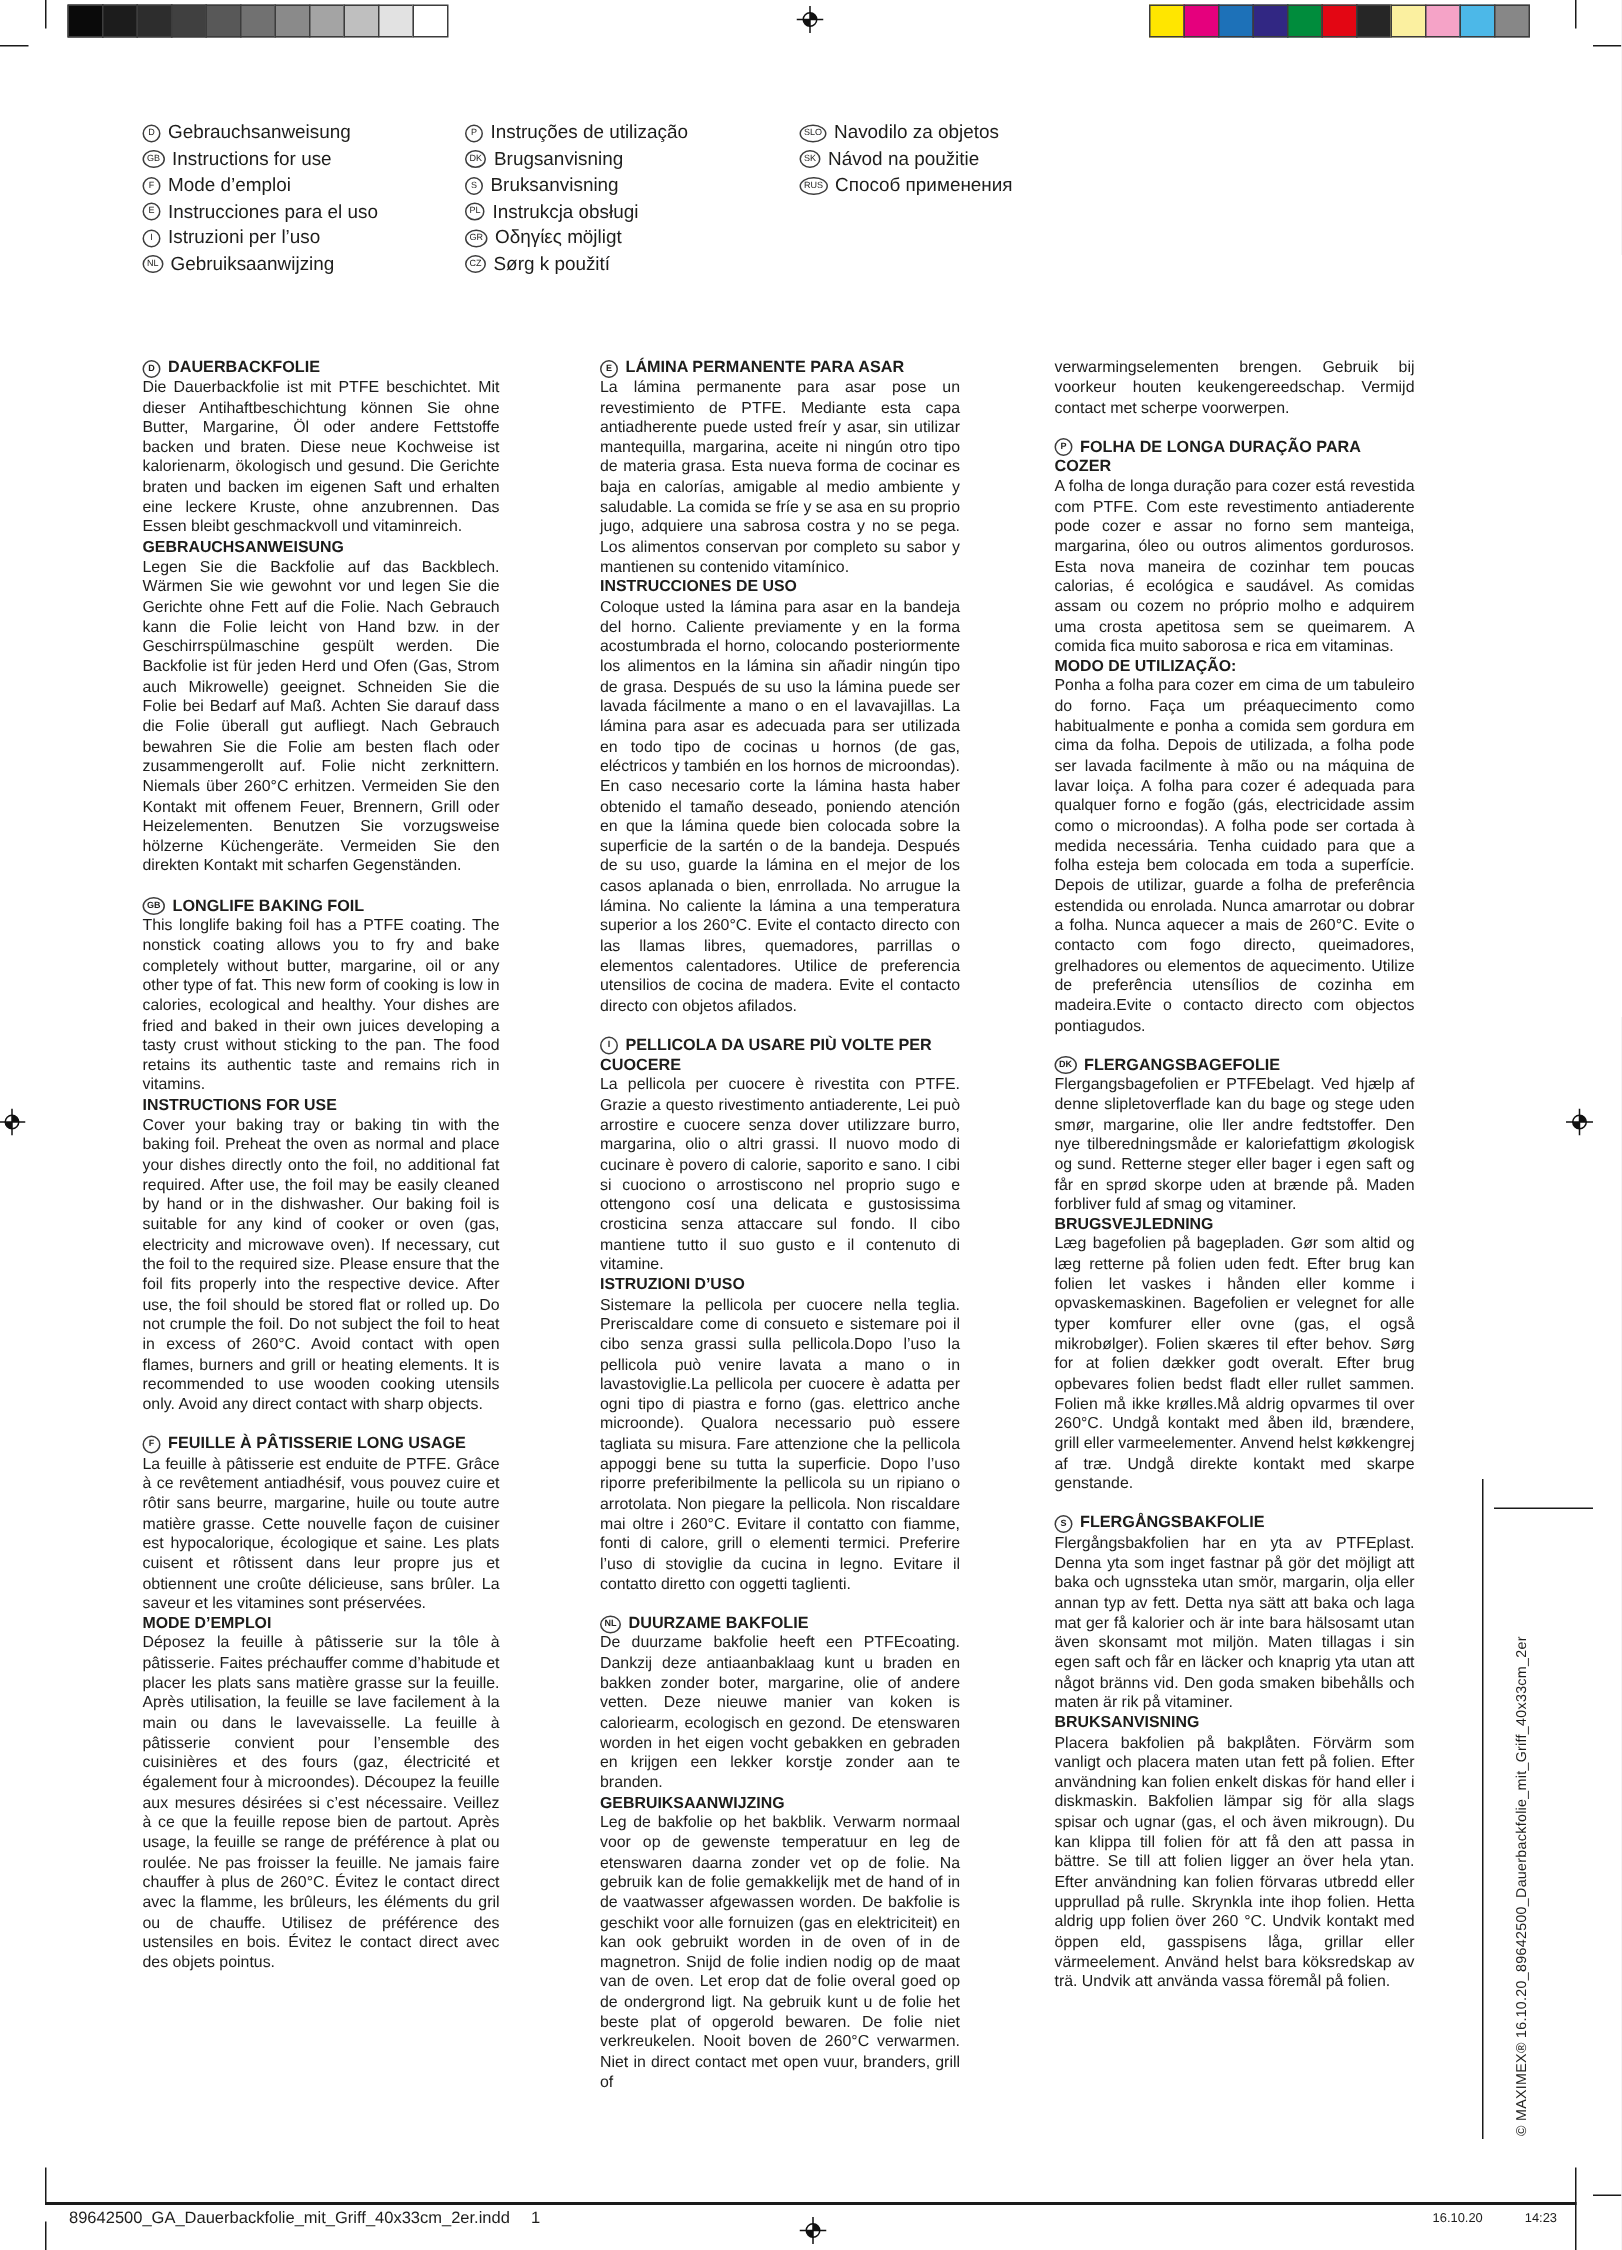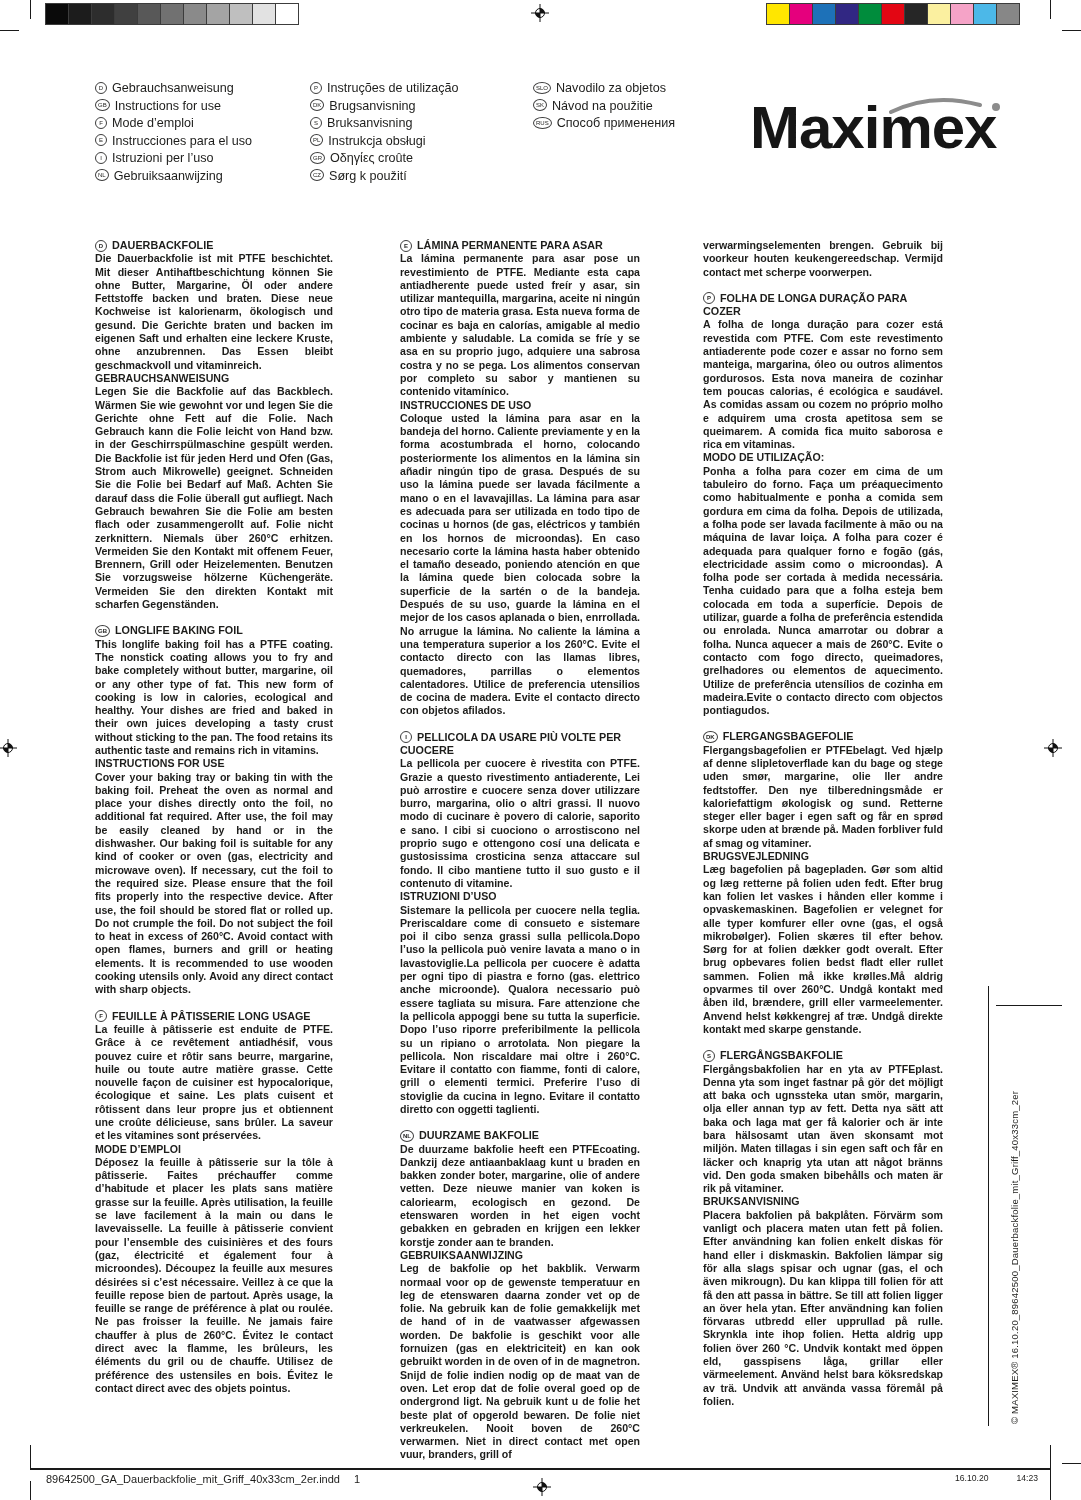--- a/index.html
+++ b/index.html
@@ -25,21 +25,21 @@
   
   .logo { position:absolute; left:750px; top:96px; width:290px; height:80px; }
   .logo-text { font-size:60px; line-height:64px; font-weight:bold; letter-spacing:-1px; color:#161616; }
   .logo-swoosh { position:absolute; left:138px; top:-2px; }
   
   .text-col { position:absolute; top:239px; font-size:10.6px; line-height:13.3px; text-align:justify; }
   .sec { margin:0 0 13px 0; }
   .sec-title { margin:0; font-size:10.8px; line-height:13.3px; font-weight:bold; text-align:left; }
   .sec-title .badge { vertical-align:1.5px; }
   .sub-title { margin:0; font-size:10.6px; line-height:13.3px; font-weight:bold; text-align:left; }
-  .body-text { margin:0;font-weight:bold; }
+  .body-text { margin:0; }
   .cont { margin-bottom:13px; }
   
   .side-caption { position:absolute; left:1009px; top:1424px; transform:rotate(-90deg);
     transform-origin:0 0; white-space:nowrap; font-size:9.5px; letter-spacing:0.2px; color:#1d1d1b; }
   
   .footer-left { position:absolute; left:46px; top:1473px; font-size:11px; color:#1d1d1b; }
   .footer-left .pg { margin-left:14px; }
   .footer-right { position:absolute; right:43px; top:1473px; font-size:8.6px; color:#1d1d1b; }
   .footer-right .tm { margin-left:28px; }
 </style>
@@ -124,36 +124,29 @@
     <li class="lang-item"><span class="badge">F</span><span>Mode d’emploi</span></li>
     <li class="lang-item"><span class="badge">E</span><span>Instrucciones para el uso</span></li>
     <li class="lang-item"><span class="badge">I</span><span>Istruzioni per l’uso</span></li>
     <li class="lang-item"><span class="badge">NL</span><span>Gebruiksaanwijzing</span></li>
   </ul>
   <ul class="lang-col" style="left:310px;">
     <li class="lang-item"><span class="badge">P</span><span>Instruções de utilização</span></li>
     <li class="lang-item"><span class="badge">DK</span><span>Brugsanvisning</span></li>
     <li class="lang-item"><span class="badge">S</span><span>Bruksanvisning</span></li>
     <li class="lang-item"><span class="badge">PL</span><span>Instrukcja obsługi</span></li>
-    <li class="lang-item"><span class="badge">GR</span><span>Οδηγίες croûte</span></li>
+    <li class="lang-item"><span class="badge">GR</span><span>Οδηγίες möjligt</span></li>
     <li class="lang-item"><span class="badge">CZ</span><span>Sørg k použití</span></li>
   </ul>
   <ul class="lang-col" style="left:533px;">
     <li class="lang-item"><span class="badge">SLO</span><span>Navodilo za objetos</span></li>
     <li class="lang-item"><span class="badge">SK</span><span>Návod na použitie</span></li>
     <li class="lang-item"><span class="badge">RUS</span><span>Способ применения</span></li>
   </ul>
 
-  <div class="logo">
-    <svg class="logo-swoosh" width="118" height="26" viewBox="0 0 118 26">
-      <path d="M3 18 Q 44 -2 92 11" fill="none" stroke="#8c8c8c" stroke-width="4" stroke-linecap="round"></path>
-      <circle cx="108" cy="13" r="4" fill="#8c8c8c"></circle>
-    </svg>
-    <div class="logo-text">Maximex</div>
-  </div>
 
   <div class="text-col" style="left:95px;width:238px;">
     <section class="sec">
       <h3 class="sec-title"><span class="badge">D</span><span>DAUERBACKFOLIE</span></h3>
       <p class="body-text">Die Dauerbackfolie ist mit PTFE beschichtet. Mit dieser Antihaftbeschichtung können Sie ohne Butter, Margarine, Öl oder andere Fettstoffe backen und braten. Diese neue Kochweise ist kalorienarm, ökologisch und gesund. Die Gerichte braten und backen im eigenen Saft und erhalten eine leckere Kruste, ohne anzubrennen. Das Essen bleibt geschmackvoll und vitaminreich.</p>
       <h4 class="sub-title">GEBRAUCHSANWEISUNG</h4>
       <p class="body-text">Legen Sie die Backfolie auf das Backblech. Wärmen Sie wie gewohnt vor und legen Sie die Gerichte ohne Fett auf die Folie. Nach Gebrauch kann die Folie leicht von Hand bzw. in der Geschirrspülmaschine gespült werden. Die Backfolie ist für jeden Herd und Ofen (Gas, Strom auch Mikrowelle) geeignet. Schneiden Sie die Folie bei Bedarf auf Maß. Achten Sie darauf dass die Folie überall gut aufliegt. Nach Gebrauch bewahren Sie die Folie am besten flach oder zusammengerollt auf. Folie nicht zerknittern. Niemals über 260°C erhitzen. Vermeiden Sie den Kontakt mit offenem Feuer, Brennern, Grill oder Heizelementen. Benutzen Sie vorzugsweise hölzerne Küchengeräte. Vermeiden Sie den direkten Kontakt mit scharfen Gegenständen.</p>
     </section>
     <section class="sec">
       <h3 class="sec-title"><span class="badge">GB</span><span>LONGLIFE BAKING FOIL</span></h3>

